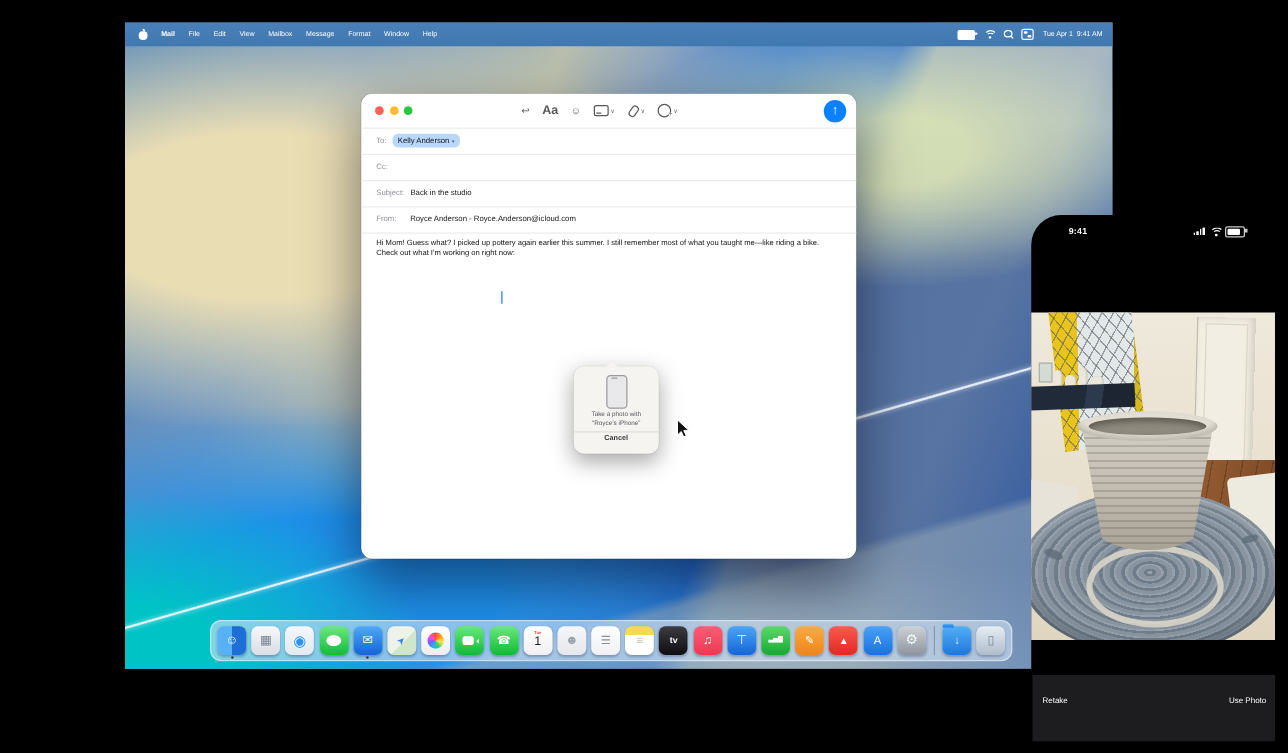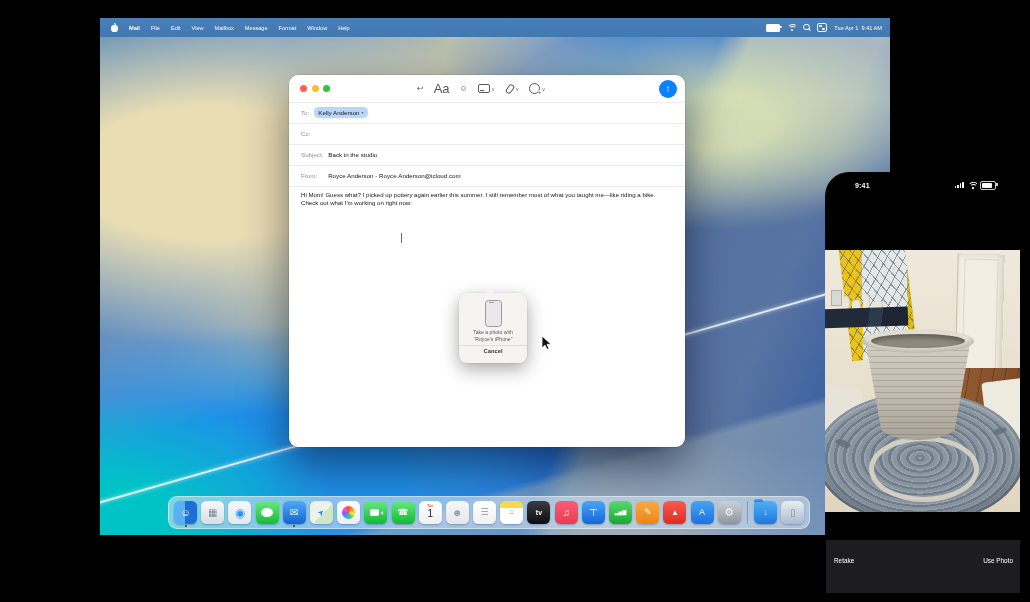--- a/index.html
+++ b/index.html
@@ -46,21 +46,21 @@
   .mb-cc::after{content:"";position:absolute;right:1px;bottom:1px;width:3px;height:1.6px;background:#fff;border-radius:1px;}
 
   
   #mail-win{left:189px;top:57px;width:396px;height:372px;background:#fff;border-radius:9px;
     box-shadow:0 18px 45px rgba(0,0,20,.5), 0 0 0 0.5px rgba(0,0,0,.15);}
   #mw-toolbar{left:0;top:0;width:396px;height:27px;border-bottom:1px solid #ececec;display:flex;align-items:center;}
   .tl{width:7px;height:7px;border-radius:50%;margin-right:4.5px;}
   .tl.red{background:#ff5f57;margin-left:11px;} .tl.yel{background:#febc2e;} .tl.grn{background:#28c840;}
   .tb-icons{position:absolute;left:128px;top:0;height:27px;display:flex;align-items:center;gap:10px;color:#58585c;}
   .tb-glyph{font-size:8px;line-height:1;}
-  .tb-aa{font-size:13px;font-weight:normal;}
+  .tb-aa{font-size:10px;font-weight:bold;}
   .chev{font-size:5px;margin-left:1.5px;color:#6e6e72;}
   .tb-group{display:flex;align-items:center;}
   .hdr-ic{width:10px;height:7.5px;border:1px solid #58585c;border-radius:2px;position:relative;}
   .hdr-ic::before{content:"";position:absolute;left:1.2px;bottom:1.2px;width:4px;height:1px;background:#58585c;}
   .clip{width:9px;height:10px;position:relative;}
   .clip::before{content:"";position:absolute;left:2px;top:0;width:4px;height:8px;border:1px solid #58585c;border-radius:3px;transform:rotate(35deg);}
   .cam{width:9px;height:9px;border:1px solid #58585c;border-radius:50%;position:relative;}
   .cam::after{content:"+";position:absolute;right:-2px;bottom:-2.4px;font-size:5.5px;background:#fff;border-radius:50%;line-height:1;color:#58585c;}
   #send-btn{position:absolute;right:8px;top:4.5px;width:18px;height:18px;border-radius:50%;
     background:#0a82ff;color:#fff;display:flex;align-items:center;justify-content:center;font-size:10px;font-weight:bold;}

